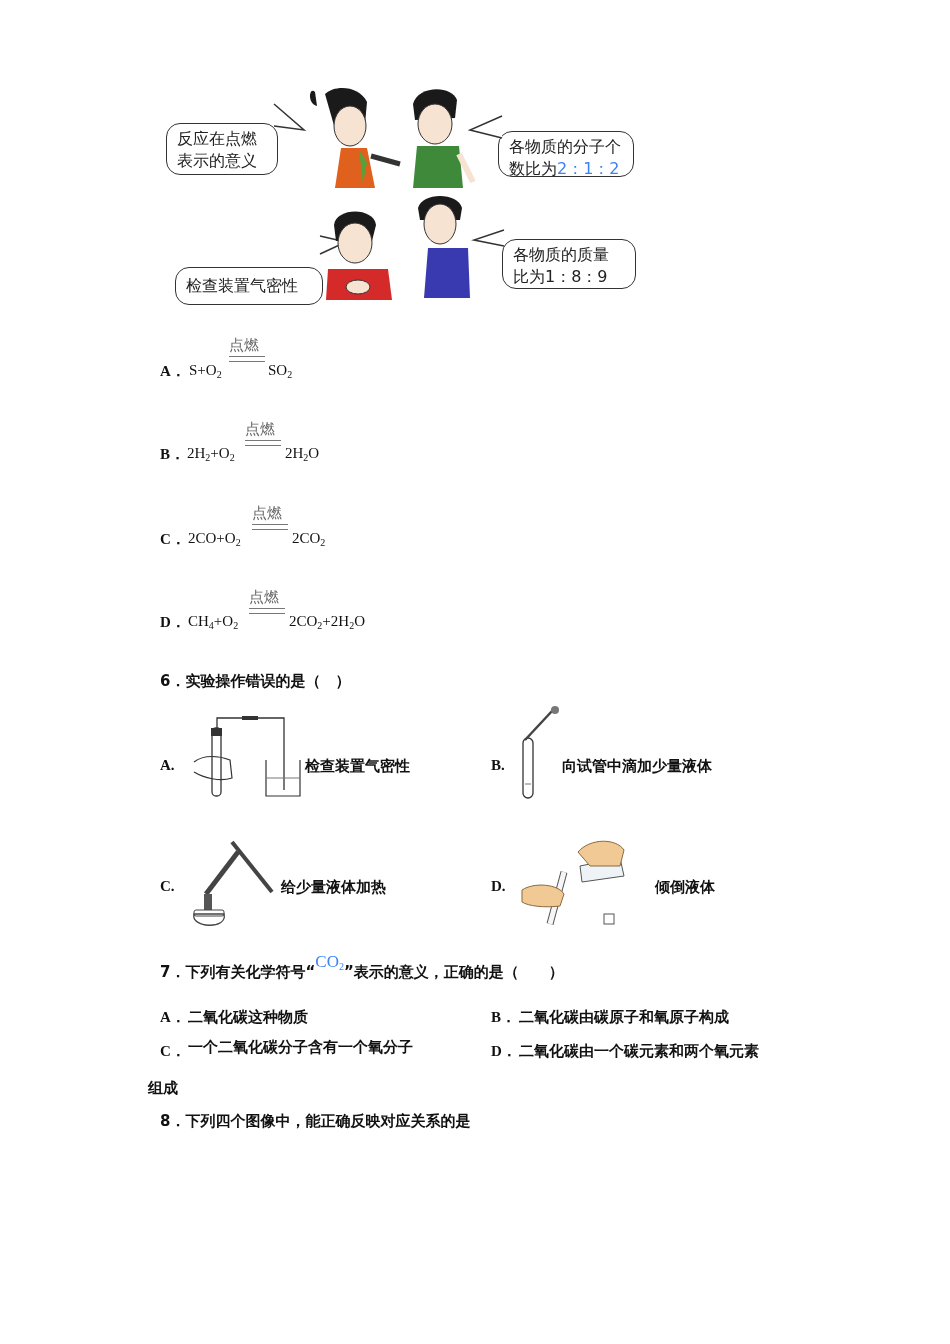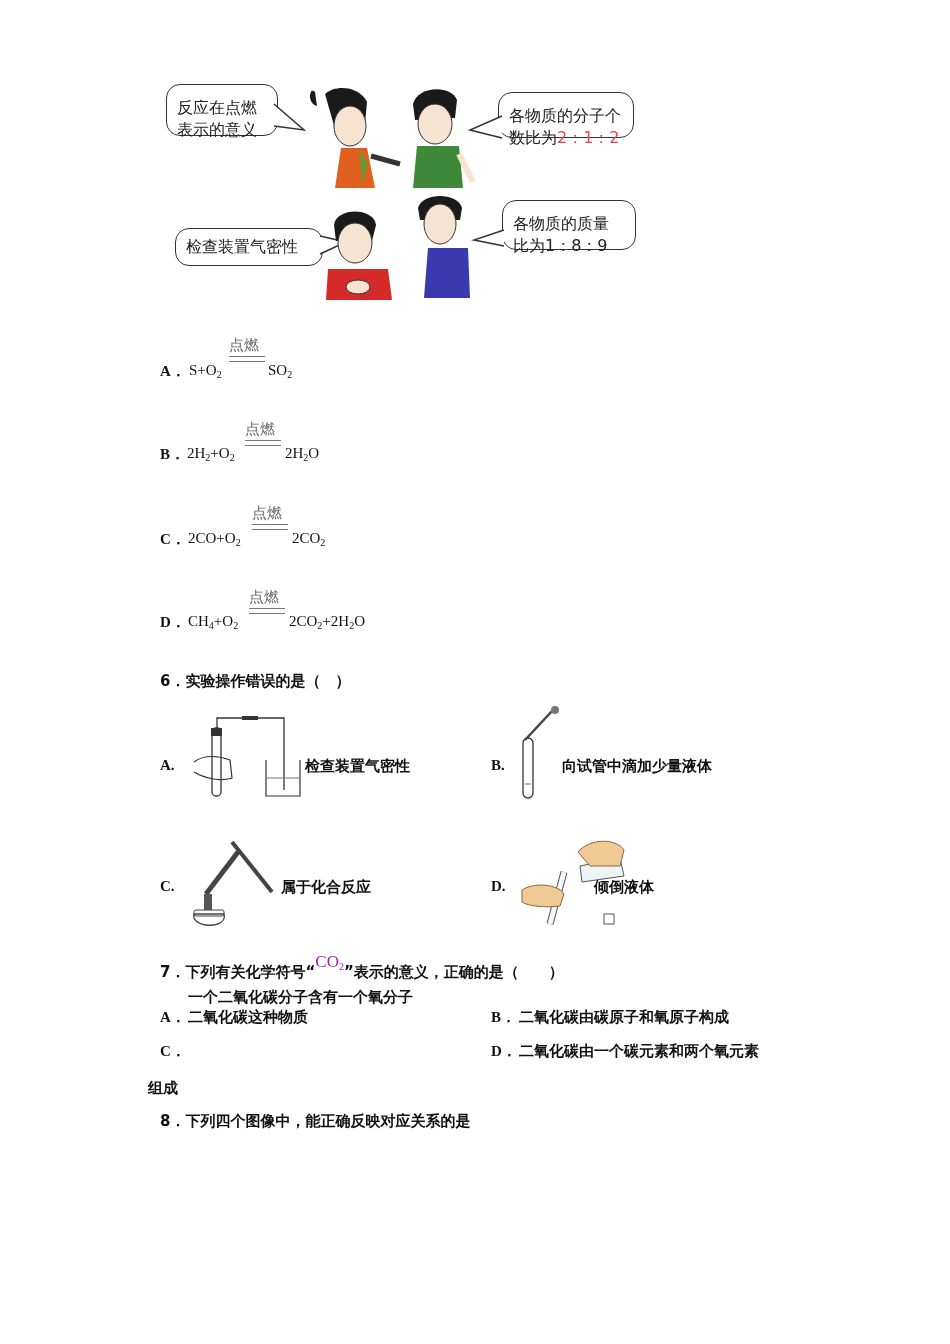--- a/index.html
+++ b/index.html
@@ -9,22 +9,22 @@
   .cjk { font-family:"DejaVu Sans", sans-serif; font-weight:bold; font-size:15px; }
   .lbl { font-family:"Liberation Serif", serif; font-weight:bold; font-size:15px; }
   .eq { font-family:"Liberation Serif", serif; font-weight:normal; font-size:15px; }
   sub { font-size:10px; vertical-align:-3px; }
   .cond { position:absolute; font-family:"DejaVu Sans", sans-serif; font-size:15px; color:#666; }
   .dbl { position:absolute; height:4px; border-top:1.3px solid #777; border-bottom:1.3px solid #777; }
 
   
   .bubble { position:absolute; border:1.5px solid #333; border-radius:14px; background:#fff;
             font-family:"DejaVu Sans", sans-serif; font-size:16px; color:#222; line-height:22px;
-            padding:12px 10px; box-sizing:border-box; }
-  .num { color:#ef4444; }
+            padding:4px 10px; box-sizing:border-box;margin-top:39px; }
+  .num { color:#3b82f6; }
   .person { position:absolute; }
 </style>
 </head>
 <body>
 
 <div>
   <div class="bubble" style="left:166px;top:84px;width:112px;height:52px;">
     <div>反应在点燃</div>
     <div>表示的意义</div>
   </div>
@@ -146,51 +146,51 @@
 
 <div>
   <span class="abs lbl" style="left:160px;top:878px">C.</span>
   <svg class="abs" style="left:188px;top:836px" width="92" height="94">
     <line x1="18" y1="58" x2="50" y2="16" stroke="#444" stroke-width="5"></line>
     <line x1="44" y1="6" x2="84" y2="56" stroke="#444" stroke-width="4"></line>
     <rect x="16" y="58" width="8" height="16" fill="#555"></rect>
     <path d="M6,78 C2,92 40,94 36,78 Z" fill="none" stroke="#444" stroke-width="1.3"></path>
     <rect x="6" y="74" width="30" height="6" rx="2" fill="none" stroke="#444"></rect>
   </svg>
-  <span class="abs cjk" style="left:281px;top:878px">属于化合反应</span>
+  <span class="abs cjk" style="left:281px;top:878px">给少量液体加热</span>
 </div>
 
 <div>
   <span class="abs lbl" style="left:491px;top:878px">D.</span>
   <svg class="abs" style="left:520px;top:836px" width="116" height="94">
     <path d="M60,30 L100,22 L104,40 L62,46 Z" fill="#eef3f7" stroke="#555"></path>
     <path d="M58,16 C70,2 96,2 104,14 L100,30 L70,30 Z" fill="#f1c995" stroke="#8a6a40"></path>
     <line x1="44" y1="36" x2="30" y2="88" stroke="#555" stroke-width="7"></line>
     <line x1="44" y1="36" x2="30" y2="88" stroke="#f6f6f6" stroke-width="5"></line>
     <path d="M2,54 C14,46 38,48 44,58 L40,70 C24,72 8,70 2,66 Z" fill="#f1c995" stroke="#8a6a40"></path>
     <rect x="84" y="78" width="10" height="10" fill="none" stroke="#555"></rect>
   </svg>
-  <span class="abs cjk" style="left:594px;top:878px">倾倒液体</span>
+  <span class="abs cjk" style="left:655px;top:878px">倾倒液体</span>
 </div>
 
 <div class="abs cjk" style="left:160px;top:962px;white-space:nowrap;">
-  <span>7．下列有关化学符号“</span><span style="font-family:'Liberation Serif',serif;font-weight:normal;font-size:17px;position:relative;top:-10px;color:#a21caf"><span>CO</span><sub style="font-size:10px">2</sub></span><span>”表示的意义，正确的是（　　）</span>
+  <span>7．下列有关化学符号“</span><span style="font-family:'Liberation Serif',serif;font-weight:normal;font-size:17px;position:relative;top:-10px;color:#3b82f6"><span>CO</span><sub style="font-size:10px">2</sub></span><span>”表示的意义，正确的是（　　）</span>
 </div>
 
 <div>
   <span class="abs lbl" style="left:160px;top:1008px">A．</span>
   <span class="abs cjk" style="left:188px;top:1008px">二氧化碳这种物质</span>
 </div>
 <div>
   <span class="abs lbl" style="left:491px;top:1008px">B．</span>
   <span class="abs cjk" style="left:519px;top:1008px">二氧化碳由碳原子和氧原子构成</span>
 </div>
 <div>
   <span class="abs lbl" style="left:160px;top:1042px">C．</span>
-  <span class="abs cjk" style="left:188px;top:988px">一个二氧化碳分子含有一个氧分子</span>
+  <span class="abs cjk" style="left:188px;top:1038px">一个二氧化碳分子含有一个氧分子</span>
 </div>
 <div>
   <span class="abs lbl" style="left:491px;top:1042px">D．</span>
   <span class="abs cjk" style="left:519px;top:1042px">二氧化碳由一个碳元素和两个氧元素</span>
 </div>
 <div class="abs cjk" style="left:148px;top:1079px">组成</div>
 
 <div class="abs cjk" style="left:160px;top:1112px">8．下列四个图像中，能正确反映对应关系的是</div>
 
 </body></html>

